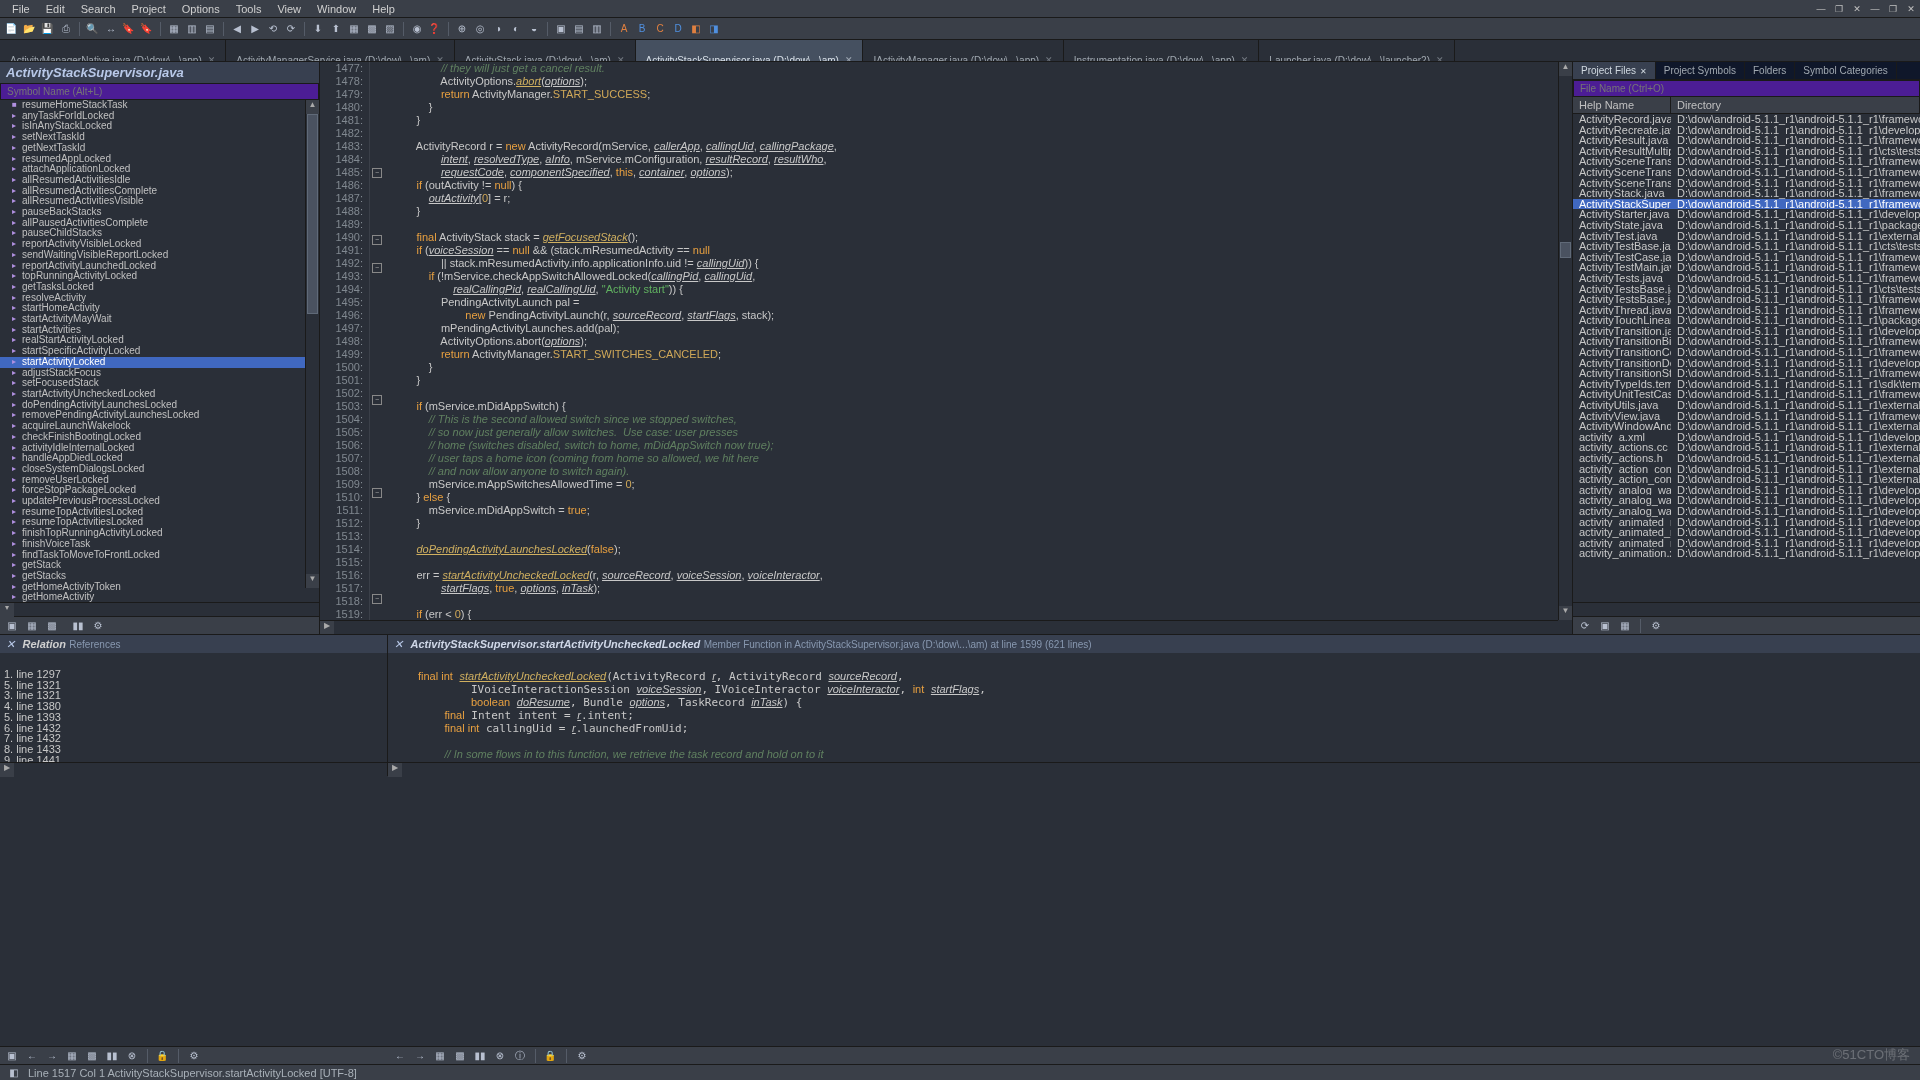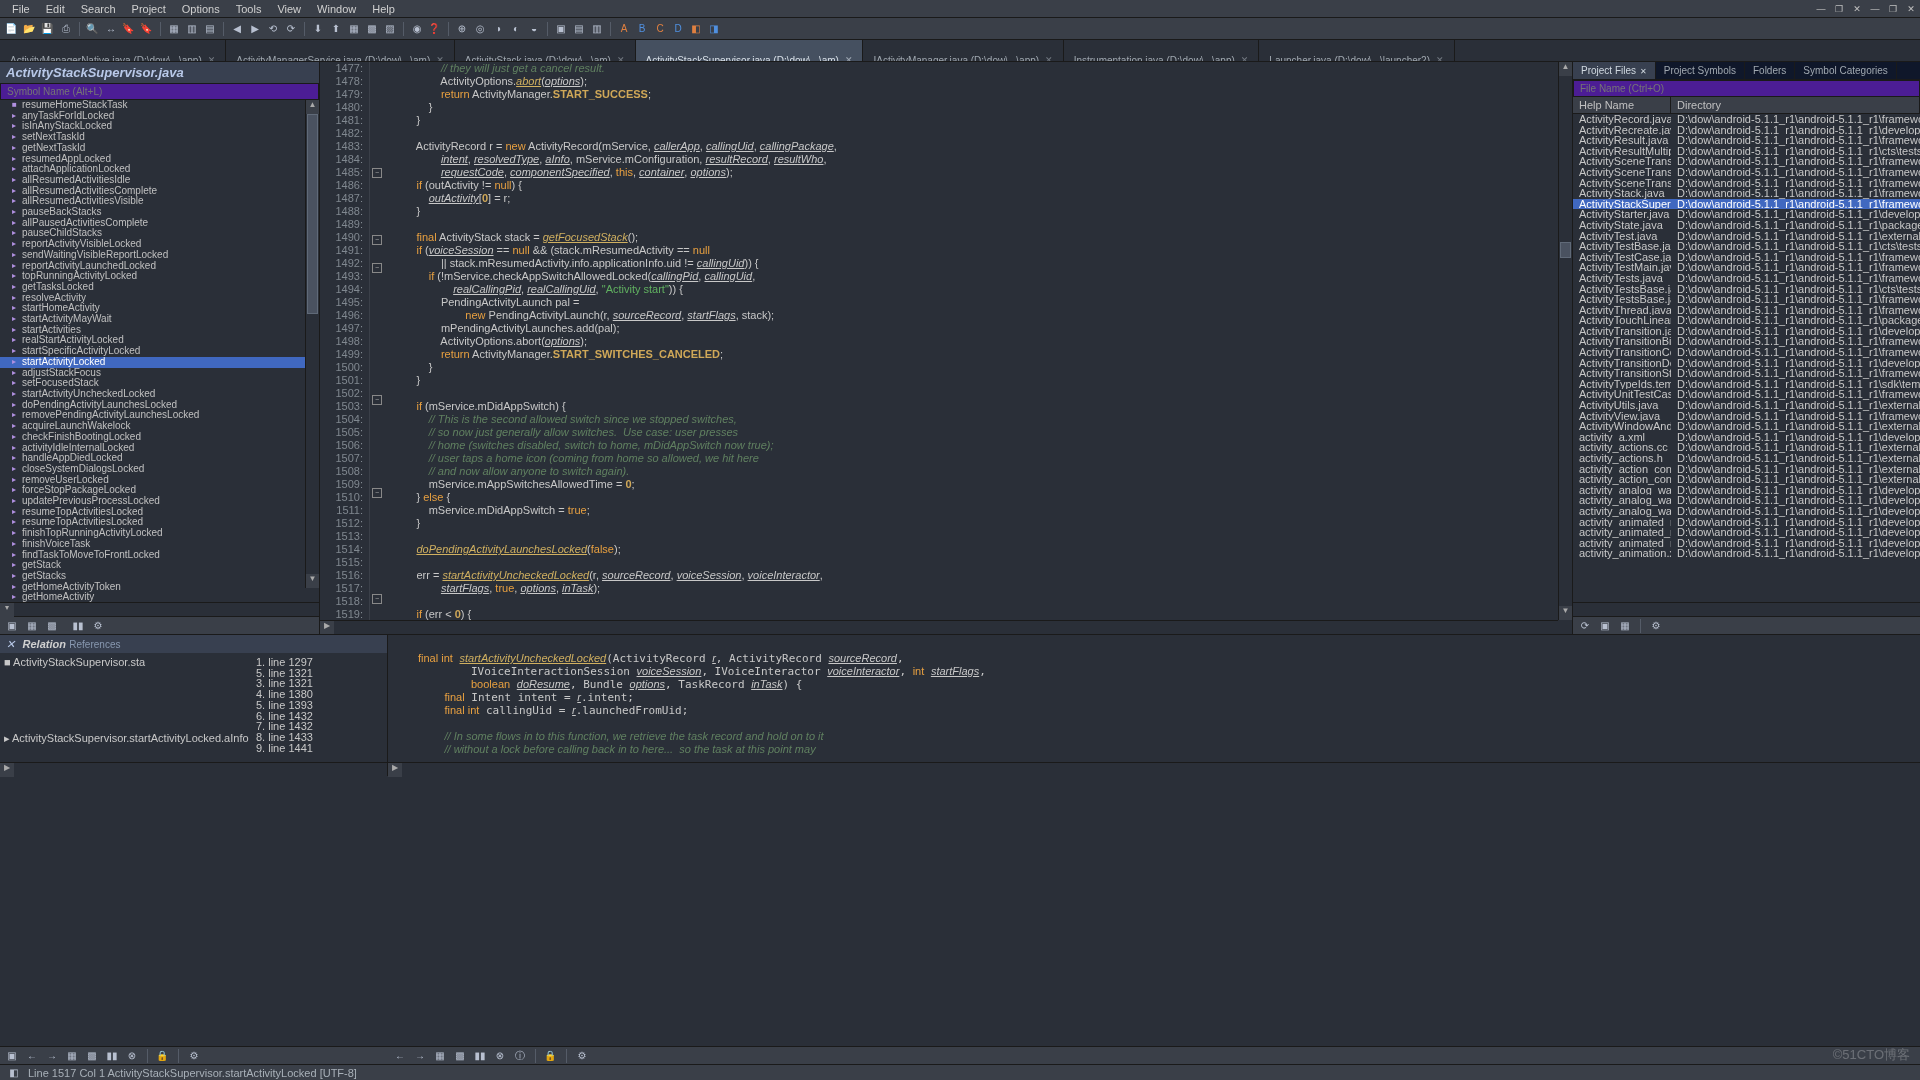--- a/index.html
+++ b/index.html
@@ -29,21 +29,21 @@
 .hscroll .scroll-btn { width: 14px; height: 14px; }
 .editor { flex: 1; background: #2a2f38; font-family: Consolas, monospace; display: flex; overflow: hidden; position: relative; }
 .gutter { width: 50px; background: #2a2f38; text-align: right; padding-right: 6px; color: #808890; font-size: 11px; line-height: 13px; border-right: 1px solid #3a3f48; }
 .fold-col { width: 14px; background: #2a2f38; }
 .fold-mark { width: 10px; height: 10px; border: 1px solid #888; font-size: 7px; text-align: center; line-height: 8px; color: #aaa; margin: 2px auto 1px auto; }
 .code { flex: 1; padding-left: 8px; font-size: 11px; line-height: 13px; white-space: pre; color: #c8c8c8; }
 .kw { color: #e8a040; }
 .cm { color: #608060; font-style: italic; }
 .fn { color: #d0b060; font-style: italic; text-decoration: underline; }
 .st { color: #60b060; }
-.nm { color: #d0a858; font-weight: bold; }
+.nm { color: #d0a858; }
 .id-u { font-style: italic; text-decoration: underline; }
 .right-panel { width: 348px; background: #2a2f38; border-left: 1px solid #1a1a1a; display: flex; flex-direction: column; }
 .right-tabs { display: flex; background: #0f172a; border-bottom: 1px solid #1a1a1a; }
 .right-tab { padding: 3px 8px; font-size: 10px; color: #a0a8b0; cursor: pointer; border-right: 1px solid #1a1a1a; }
 .right-tab.active { background: #384050; color: #d0d8e0; }
 .right-tab .x { margin-left: 4px; font-size: 8px; }
 .file-table { flex: 1; overflow: hidden; font-size: 10px; }
 .file-hdr { display: flex; background: #3a3f48; border-bottom: 1px solid #1a1a1a; }
 .file-hdr > div { padding: 2px 6px; border-right: 1px solid #1a1a1a; color: #c0c0c0; }
 .file-rows { overflow: hidden; }
@@ -55,21 +55,21 @@
 .panel-toolbar { height: 18px; background: #3a3f48; display: flex; align-items: center; gap: 4px; padding: 0 4px; border-top: 1px solid #1a1a1a; }
 .bottom { display: flex; height: 142px; border-top: 1px solid #1a1a1a; }
 .relation { width: 388px; background: #2a2f38; border-right: 1px solid #1a1a1a; display: flex; flex-direction: column; }
 .rel-hdr { background: #384050; padding: 2px 6px; font-style: italic; color: #b8c8e8; font-size: 12px; }
 .rel-hdr .lbl { color: #d0d0d0; font-weight: bold; }
 .rel-hdr .sub { color: #8898b0; font-style: normal; font-size: 10px; }
 .rel-body { flex: 1; display: flex; overflow: hidden; }
 .rel-left { width: 252px; overflow: hidden; font-size: 10px; padding: 2px 0; }
 .rel-item { padding: 1px 4px 1px 14px; white-space: nowrap; cursor: pointer; }
 .rel-item.hdr { padding-left: 4px; }
-.rel-right { flex: 1; font-size: 10px; padding: 4px 4px; }
+.rel-right { flex: 1; font-size: 10px; padding: 16px 4px; }
 .rel-right div { line-height: 10.7px; cursor: pointer; }
 .context { flex: 1; background: #2a2f38; display: flex; flex-direction: column; }
 .ctx-hdr { background: #384050; padding: 2px 6px; font-style: italic; font-size: 12px; color: #b8c8e8; white-space: nowrap; overflow: hidden; }
 .ctx-hdr .name { color: #d0d8e8; font-weight: bold; }
 .ctx-hdr .meta { color: #8898b0; font-style: normal; font-size: 10px; }
 .ctx-body { flex: 1; font-family: Consolas, monospace; font-size: 11px; line-height: 13px; white-space: pre; padding: 4px 8px 4px 30px; overflow: hidden; }
 .bot-bar { height: 18px; background: #3a3f48; display: flex; align-items: center; gap: 4px; padding: 0 4px; border-top: 1px solid #1a1a1a; }
 .status { position: absolute; bottom: 0; left: 0; right: 0; height: 16px; background: #3a3f48; border-top: 1px solid #1a1a1a; display: flex; align-items: center; padding: 0 6px; font-size: 10px; color: #a8b0b8; }
 .watermark { position: absolute; right: 10px; bottom: 16px; color: rgba(255,255,255,0.25); font-size: 13px; }
 .sys-btns { position: absolute; right: 0; top: 0; display: flex; }
@@ -589,43 +589,43 @@
 </div>
 
 <div class="bottom">
   <div class="relation">
     <div class="rel-hdr">
       <span style="margin-right:4px">✕</span>
       <span class="lbl">Relation</span>
       <span class="sub">References</span>
     </div>
     <div class="rel-body">
-      <div class="rel-left">
-        <div class="rel-item hdr">■ <span>ActivityStackSupervisor.sta</span></div>
-        <div style="height:62px"></div>
-        <div class="rel-item hdr">▸ <span>ActivityStackSupervisor.startActivityLocked.aInfo</span></div>
-      </div>
       <div class="rel-right" id="rellines">
           <div>1. line 1297</div>
           <div>5. line 1321</div>
           <div>3. line 1321</div>
           <div>4. line 1380</div>
           <div>5. line 1393</div>
           <div>6. line 1432</div>
           <div>7. line 1432</div>
           <div>8. line 1433</div>
           <div>9. line 1441</div>
         </div>
     </div>
     <div class="hscroll">
       <div class="scroll-btn" style="left:0">◀</div>
       <div class="scroll-btn" style="right:0">▶</div>
     </div>
   </div>
   <div class="context">
+    <div class="ctx-hdr">
+      <span style="margin-right:4px">✕</span>
+      <span class="name">ActivityStackSupervisor.startActivityUncheckedLocked</span>
+      <span class="meta">Member Function in ActivityStackSupervisor.java (D:\dow\...\am) at line 1599 (621 lines)</span>
+    </div>
     <div class="ctx-body" id="ctxcode">
 <span class="kw">final int</span> <span class="fn">startActivityUncheckedLocked</span>(ActivityRecord <span class="id-u">r</span>, ActivityRecord <span class="id-u">sourceRecord</span>,
         IVoiceInteractionSession <span class="id-u">voiceSession</span>, IVoiceInteractor <span class="id-u">voiceInteractor</span>, <span class="kw">int</span> <span class="id-u">startFlags</span>,
         <span class="kw">boolean</span> <span class="id-u">doResume</span>, Bundle <span class="id-u">options</span>, TaskRecord <span class="id-u">inTask</span>) {
     <span class="kw">final</span> Intent intent = <span class="id-u">r</span>.intent;
     <span class="kw">final int</span> callingUid = <span class="id-u">r</span>.launchedFromUid;
 
     <span class="cm">// In some flows in to this function, we retrieve the task record and hold on to it</span>
     <span class="cm">// without a lock before calling back in to here...  so the task at this point may</span></div>
     <div class="hscroll">

